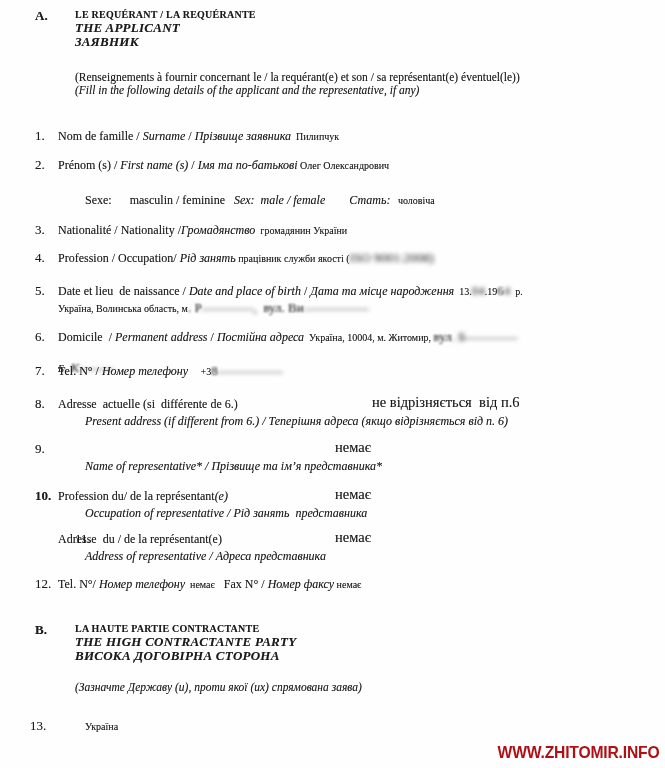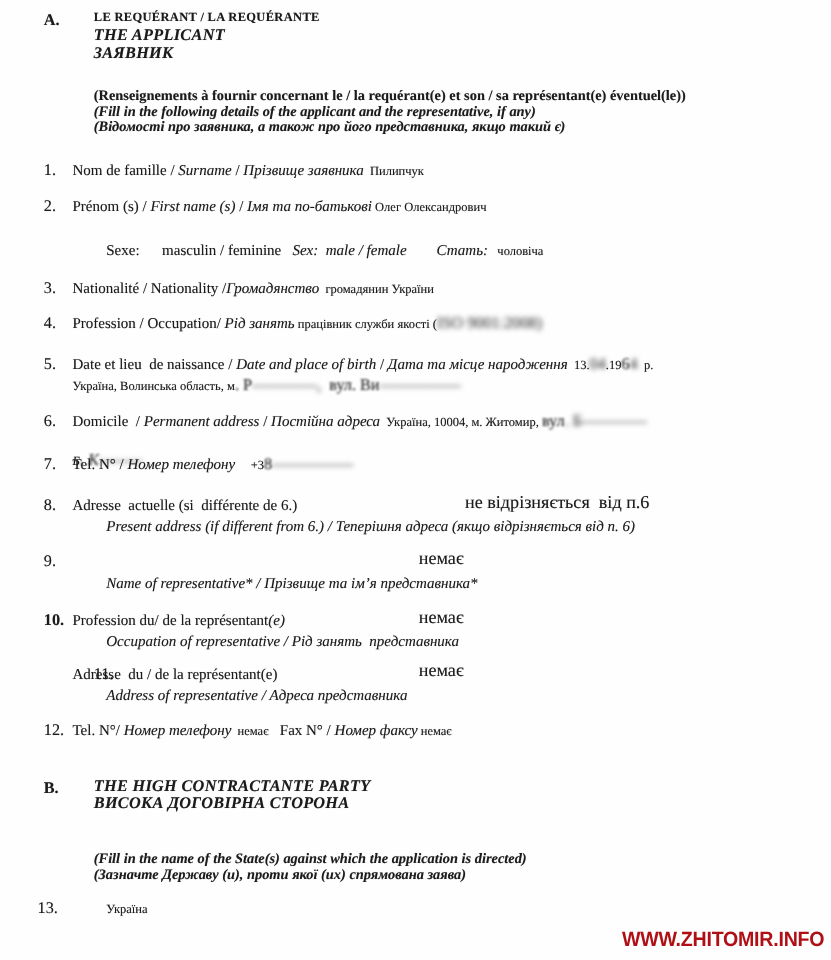--- a/index.html
+++ b/index.html
@@ -13,21 +13,21 @@
   }
   
   .section-head{position:absolute;left:0;width:640px;}
   #sec-a{top:8px;}
   #sec-b{top:622px;}
   .sec-letter{position:absolute;left:35px;top:0;font-weight:bold;font-size:13px;}
   .sec-titles{position:absolute;left:75px;top:0;line-height:13.4px;}
   .sec-t1{font-weight:bold;font-size:10px;letter-spacing:.25px;}
   .sec-t23{font-weight:bold;font-style:italic;font-size:13px;letter-spacing:.25px;}
   
-  .sec-notes{position:absolute;left:75px;width:560px;line-height:12.6px;font-weight:bold;}
+  .sec-notes{position:absolute;left:75px;width:560px;line-height:12.6px;}
   #notes-a{top:71px;}
   #notes-b{top:681px;}
   .n-fr{font-size:11.5px;}
   .n-en{font-size:11.5px;font-style:italic;}
   
   .form-line{
     position:absolute;white-space:pre-wrap;width:600px;font-size:12px;line-height:16px;
   }
   .item-num{position:absolute;top:0;font-size:13px;}
   .seg-fr{font-size:12px;}
@@ -55,21 +55,20 @@
     <div class="sec-titles">
       <div class="sec-t1">LE REQUÉRANT  / LA REQUÉRANTE</div>
       <div class="sec-t23">THE APPLICANT</div>
       <div class="sec-t23">ЗАЯВНИК</div>
     </div>
   </div>
 
   <div class="sec-notes" id="notes-a">
     <div class="n-fr">(Renseignements  à fournir concernant le / la requérant(e) et son / sa représentant(e)  éventuel(le))</div>
     <div class="n-en">(Fill in the following  details  of the applicant and the representative,  if any)</div>
-    <div class="n-en">(Відомості про заявника, а також про його представника, якщо такий є)</div>
   </div>
 
   <div id="items">
       <div class="form-line" id="item-1" style="top: 128px; left: 58px;"><span class="item-num" style="left: -23px;">1.</span><span class="seg-fr">Nom de famille / </span><span class="seg-en">Surname</span><span class="seg-fr"> / </span><span class="seg-en">Прізвище заявника</span><span class="seg-ans">  Пилипчук</span></div>
       <div class="form-line" id="item-2" style="top: 157px; left: 58px;"><span class="item-num" style="left: -23px;">2.</span><span class="seg-fr">Prénom (s) / </span><span class="seg-en">First name (s)</span><span class="seg-fr"> / </span><span class="seg-en">Імя та по-батькові</span><span class="seg-ans"> Олег Олександрович</span></div>
       <div class="form-line" id="item-2-l1" style="top: 192px; left: 85px;"><span class="seg-fr">Sexe:      masculin / feminine   </span><span class="seg-en">Sex:  male / female</span><span class="seg-fr">        </span><span class="seg-en">Стать:</span><span class="seg-ans">   чоловіча</span></div>
       <div class="form-line" id="item-3" style="top: 222px; left: 58px;"><span class="item-num" style="left: -23px;">3.</span><span class="seg-fr">Nationalité / Nationality /</span><span class="seg-en">Громадянство</span><span class="seg-ans">  громадянин України</span></div>
       <div class="form-line" id="item-4" style="top: 250px; left: 58px;"><span class="item-num" style="left: -23px;">4.</span><span class="seg-fr">Profession / Occupation/ </span><span class="seg-en">Рід занять</span><span class="seg-ans"> працівник служби якості (</span><span class="seg-blur">ISO 9001:2008)</span></div>
       <div class="form-line" id="item-5" style="top: 283px; left: 58px;"><span class="item-num" style="left: -23px;">5.</span><span class="seg-fr">Date et lieu  de naissance / </span><span class="seg-en">Date and place of birth</span><span class="seg-fr"> / </span><span class="seg-en">Дата та місце народження</span><span class="seg-ans">  13.</span><span class="seg-blur">04</span><span class="seg-ans">.19</span><span class="seg-blur2">6</span><span class="seg-blur">4</span><span class="seg-ans">  р.</span></div>
       <div class="form-line" id="item-5-l1" style="top: 300px; left: 58px;"><span class="seg-ans">Україна, Волинська область, м</span><span class="seg-blur2">. Р</span><span class="seg-blur">————,  </span><span class="seg-blur2">вул. Ви</span><span class="seg-blur">—————</span></div>
@@ -84,25 +83,25 @@
       <div class="form-line" id="item-10-l1" style="top: 505px; left: 85px;"><span class="seg-en">Occupation of representative / Рід занять  представника</span></div>
       <div class="form-line" id="item-11" style="top: 531px; left: 58px;"><span class="item-num" style="left: -23px; margin-left: 40px;">11.</span><span class="seg-fr">Adresse  du / de la représentant(e)</span><span class="seg-ansabs" style="left: 277px;">немає</span></div>
       <div class="form-line" id="item-11-l1" style="top: 548px; left: 85px;"><span class="seg-en">Address of representative / Адреса представника</span></div>
       <div class="form-line" id="item-12" style="top: 576px; left: 58px;"><span class="item-num" style="left: -23px;">12.</span><span class="seg-fr">Tel. N°/ </span><span class="seg-en">Номер телефону</span><span class="seg-ans">  немає</span><span class="seg-fr">   Fax N° / </span><span class="seg-en">Номер факсу</span><span class="seg-ans"> немає</span></div>
       <div class="form-line" id="item-13" style="top: 718px; left: 85px;"><span class="item-num" style="left: -55px;">13.</span><span class="seg-ans">Україна</span></div>
     </div>
 
   <div class="section-head" id="sec-b">
     <span class="sec-letter">B.</span>
     <div class="sec-titles">
+      <div class="sec-t1">LA HAUTE  PARTIE  CONTRACTANTE</div>
       <div class="sec-t23">THE HIGH  CONTRACTANTE  PARTY</div>
       <div class="sec-t23">ВИСОКА  ДОГОВІРНА  СТОРОНА</div>
     </div>
   </div>
 
   <div class="sec-notes" id="notes-b">
-    <div class="n-en">(Fill in the name of the State(s)  against which the application  is directed)</div>
     <div class="n-en">(Зазначте Державу  (и),  проти якої (их)  спрямована заява)</div>
   </div>
 
   <div class="watermark" id="watermark" style="color: rgb(176, 16, 21);">WWW.ZHITOMIR.INFO</div>
 
 </div>
 
 </body></html>

